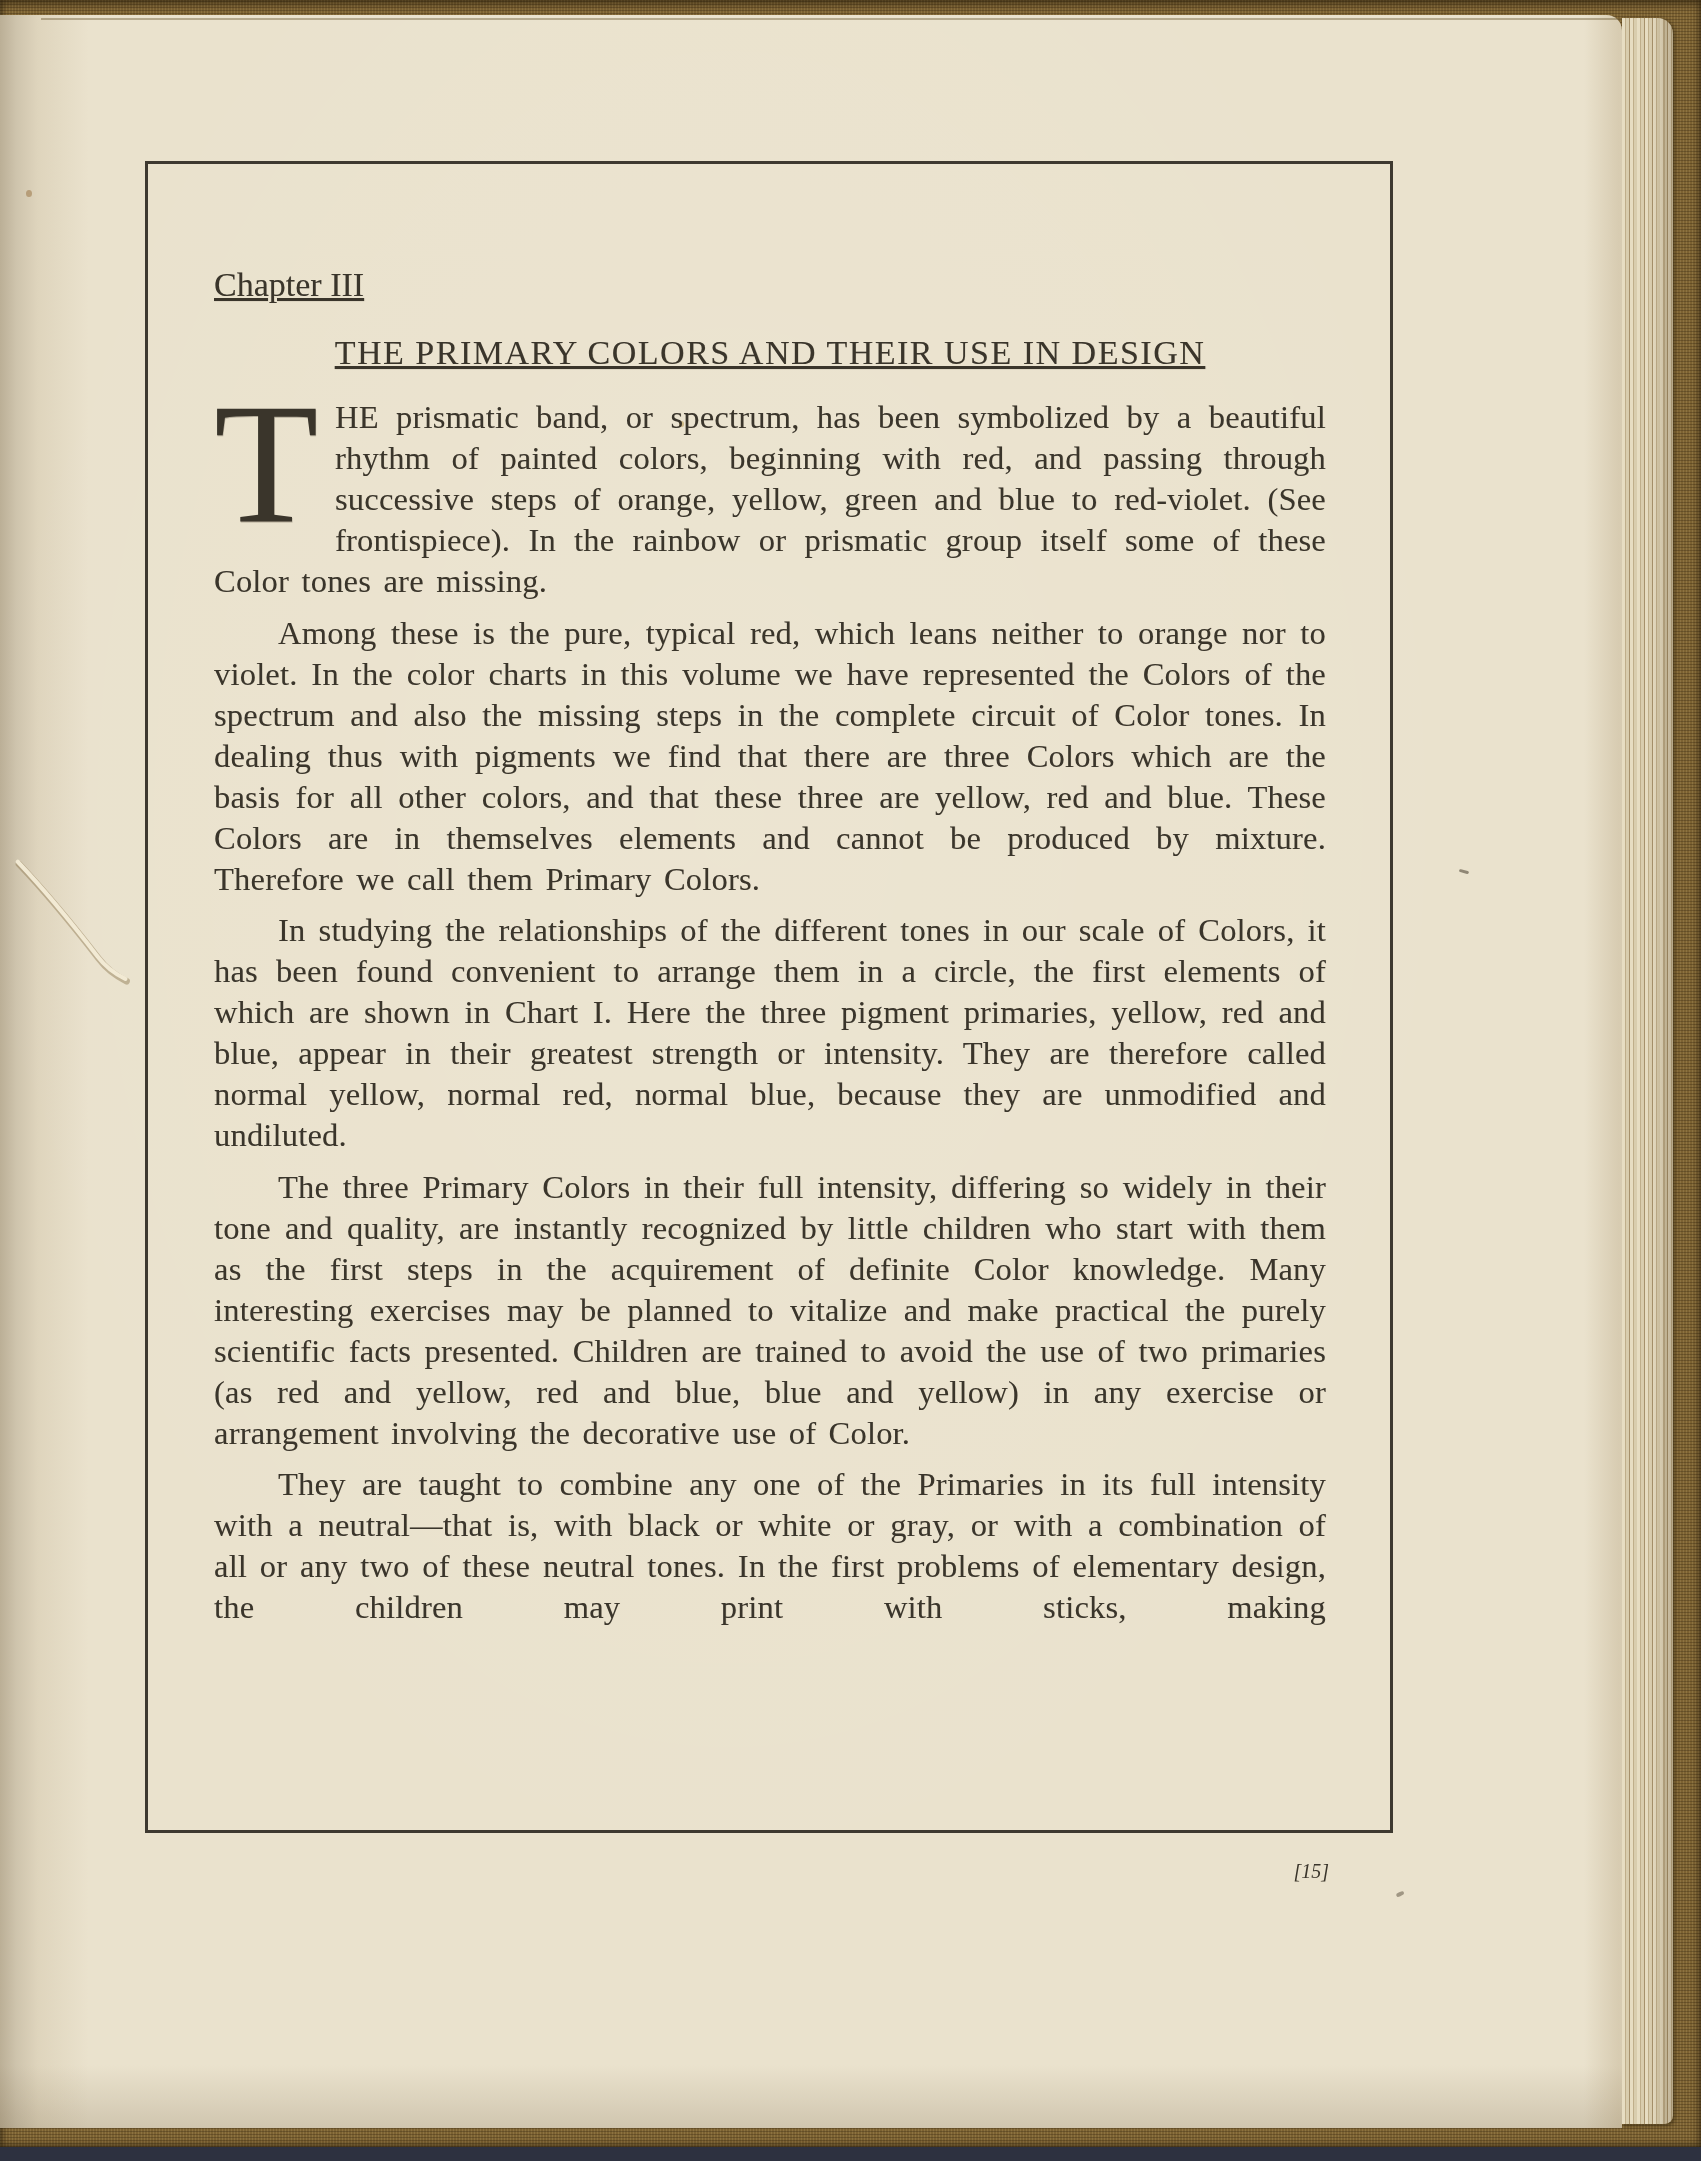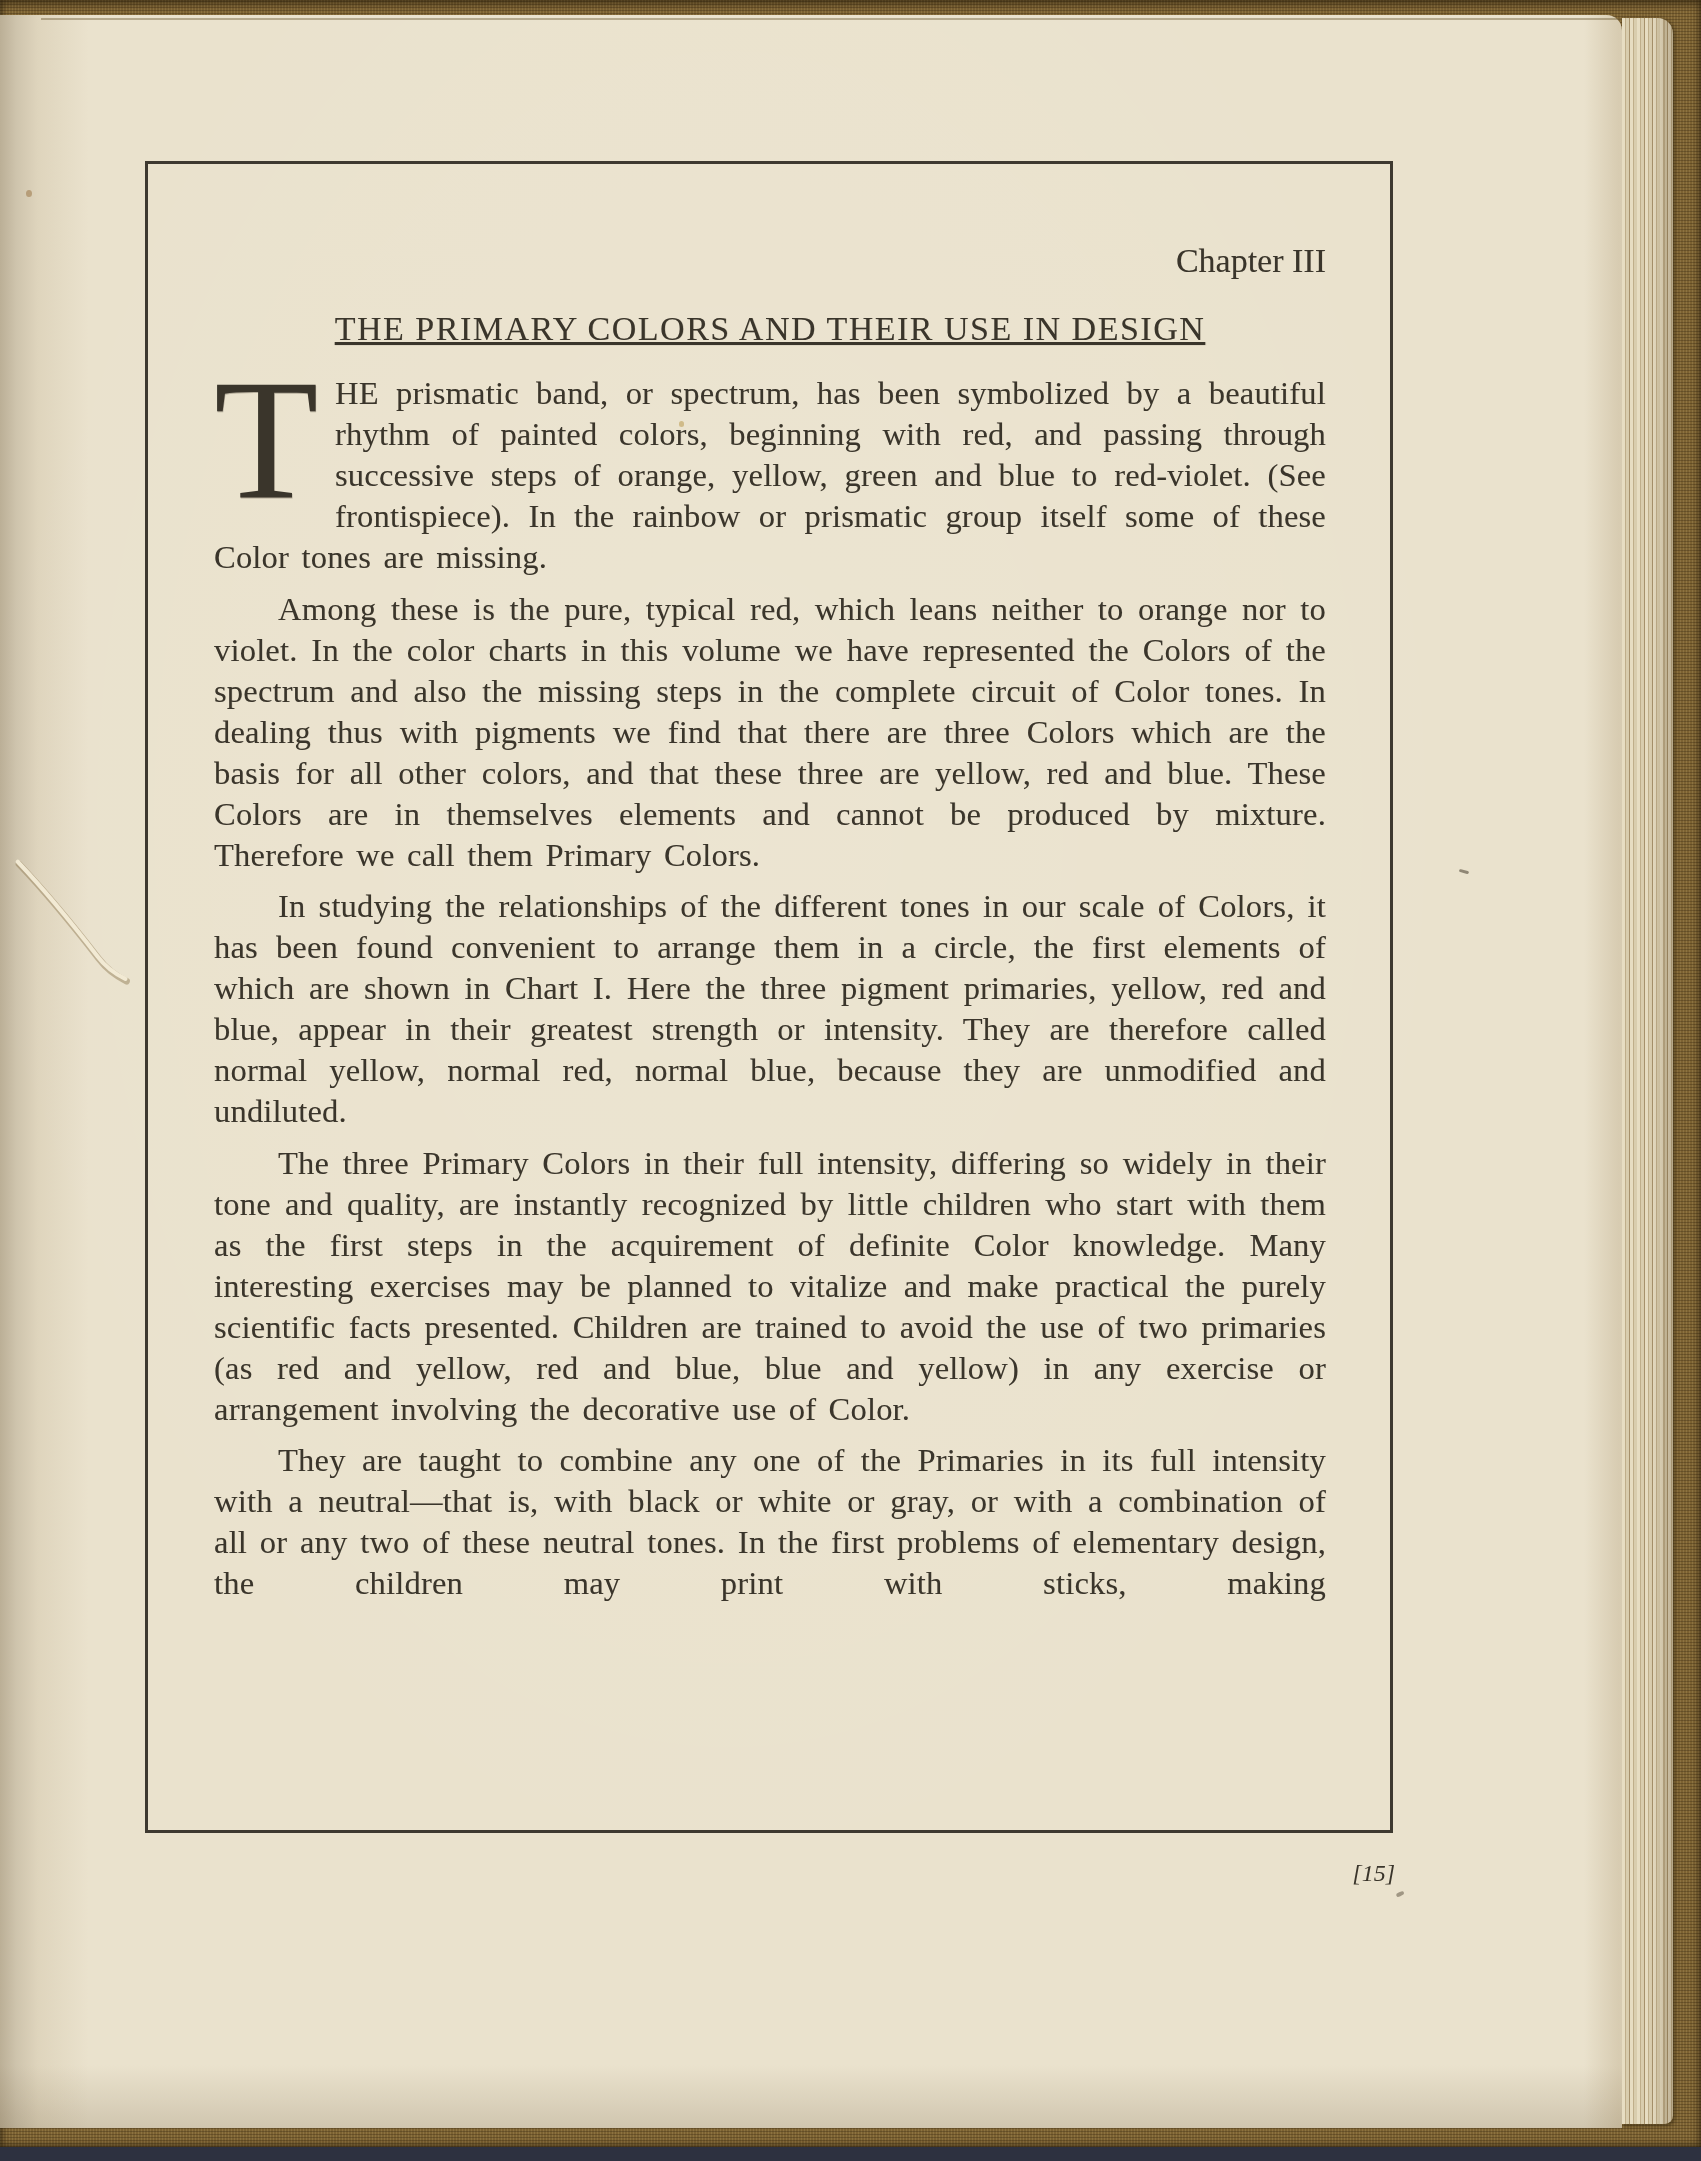--- a/index.html
+++ b/index.html
@@ -49,24 +49,25 @@
     background:rgba(115,97,60,.45);
   }
   
   .frame{
     position:absolute;left:145px;top:146px; 
     width:1248px;height:1672px;box-sizing:border-box;
     border:3.5px solid var(--frame,#3e3930);
     padding:0 64px 0 66px;
   }
   .chapter{
-    margin:80px 0 0 0;text-align:right;
+    margin:104px 0 0 0;text-align:left;
     font-size:34px;line-height:34px;
     color:var(--ink,#3a352b);
     text-shadow:0.3px 0.3px 0 rgba(60,50,35,.25);
+    text-decoration:underline;
   }
   .title{
     margin:34px 0 0 0;text-align:center;
     font-size:34px;line-height:34px;letter-spacing:1.5px;
     color:var(--ink,#3a352b);
     text-shadow:0.3px 0.3px 0 rgba(60,50,35,.25);
     text-decoration:underline;
   }
   .body-text{margin-top:26.6px;}
   .para{
@@ -81,22 +82,22 @@
   .para.first{text-indent:0;}
   .para.continues{text-align-last:justify;margin-bottom:12px;}
   .dropcap{
     float:left;width:121px;height:158px;
     font-size:171px;line-height:141px;
     position:relative;top:-3.5px;
     color:var(--ink,#3a352b);
     text-shadow:0.6px 0.6px 0 rgba(60,50,35,.3);
   }
   .page-number{
-    position:absolute;left:1322px;top:1845px;width:73px;
-    text-align:right;font-size:24px;font-style:italic;
+    position:absolute;left:1256px;top:1845px;width:73px;
+    text-align:right;font-size:20px;font-style:italic;
     color:var(--ink,#3a352b);
   }
   
   .thread{position:absolute;left:0;top:836px;}
   
   .speck{position:absolute;border-radius:50%;}
   .speck.s1{left:26px;top:175px;width:5.9px;height:7px;background:rgba(150,110,60,.5);}
   .speck.s2{left:1459px;top:855px;width:9.5px;height:3px;background:rgba(70,60,45,.55);border-radius:1.8px;transform:rotate(15deg);}
   .speck.s3{left:1396px;top:1877px;width:8.3px;height:3.5px;background:rgba(70,60,45,.45);border-radius:40%;transform:rotate(-25deg);}
   .speck.s4{left:679px;top:406px;width:5.3px;height:5.3px;background:rgba(190,160,90,.6);}

